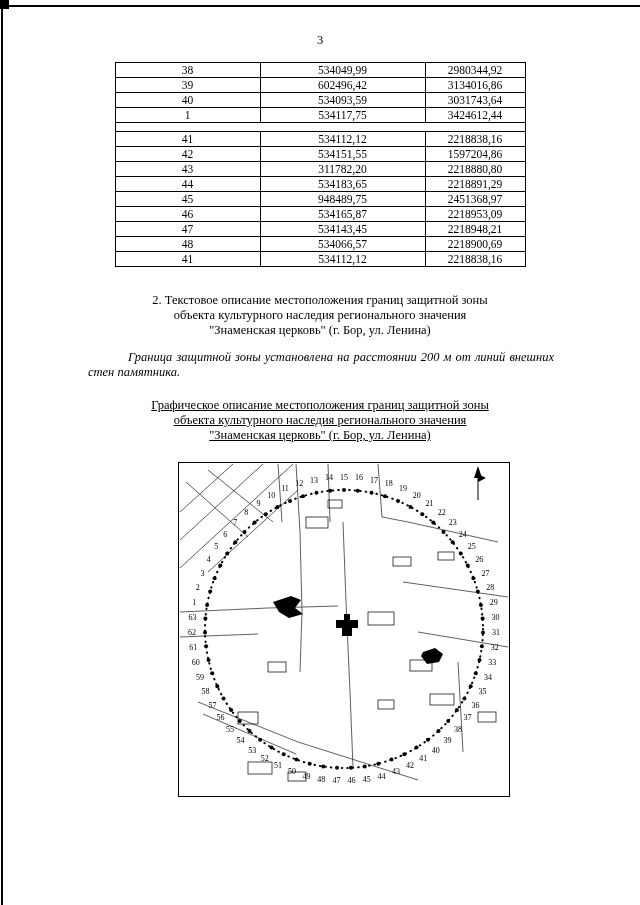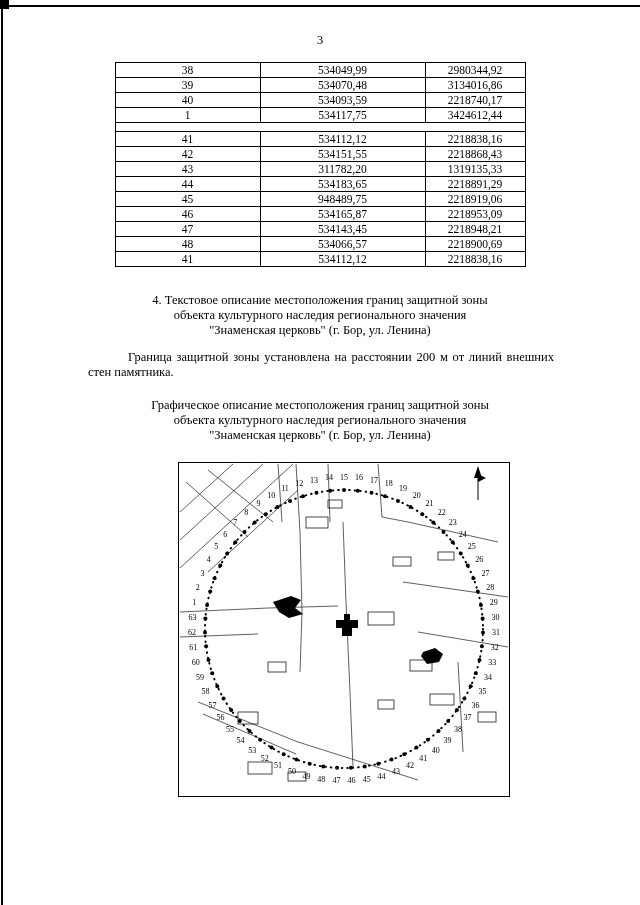--- a/index.html
+++ b/index.html
@@ -41,27 +41,28 @@
   table.coords col.c1 { width: 145px; }
   table.coords col.c2 { width: 165px; }
   table.coords col.c3 { width: 100px; }
 
   .heading {
     margin-top: 26px;
     text-align: center;
     font-size: 12.5px;
     line-height: 15px;
   }
-  .heading.graphic { margin-top: 18px; }
+  .heading.graphic { margin-top: 18px; text-decoration: underline; }
   .body-paragraph {
     margin: 12px 86px 0 88px;
     font-size: 12.5px;
     line-height: 15px;
     text-indent: 40px;
     text-align: justify;
+    font-style: italic;
   }
   .map-wrap {
     margin-top: 19px;
     margin-left: 178px;
     width: 332px;
     height: 335px;
   }
   svg text {
     font-family: "Liberation Serif", serif;
     font-size: 8px;
@@ -88,60 +89,60 @@
         <col class="c3">
       </colgroup>
     <tbody>
         <tr>
           <td>38</td>
           <td>534049,99</td>
           <td>2980344,92</td>
         </tr>
         <tr>
           <td>39</td>
-          <td>534070,48</td>
+          <td>602496,42</td>
           <td>3134016,86</td>
         </tr>
         <tr>
           <td>40</td>
           <td>534093,59</td>
-          <td>2218740,17</td>
+          <td>3031743,64</td>
         </tr>
         <tr>
           <td>1</td>
           <td>534117,75</td>
           <td>3424612,44</td>
         </tr>
         <tr>
           <td colspan="3" class="sep"></td>
         </tr>
         <tr>
           <td>41</td>
           <td>534112,12</td>
           <td>2218838,16</td>
         </tr>
         <tr>
           <td>42</td>
           <td>534151,55</td>
-          <td>2218868,43</td>
+          <td>1597204,86</td>
         </tr>
         <tr>
           <td>43</td>
           <td>311782,20</td>
-          <td>1319135,33</td>
+          <td>2218880,80</td>
         </tr>
         <tr>
           <td>44</td>
           <td>534183,65</td>
           <td>2218891,29</td>
         </tr>
         <tr>
           <td>45</td>
           <td>948489,75</td>
-          <td>2218919,06</td>
+          <td>2451368,97</td>
         </tr>
         <tr>
           <td>46</td>
           <td>534165,87</td>
           <td>2218953,09</td>
         </tr>
         <tr>
           <td>47</td>
           <td>534143,45</td>
           <td>2218948,21</td>
@@ -153,21 +154,21 @@
         </tr>
         <tr>
           <td>41</td>
           <td>534112,12</td>
           <td>2218838,16</td>
         </tr>
       </tbody>
   </table>
 
   <div class="heading">
-    <div>4. Текстовое описание местоположения границ защитной зоны</div>
+    <div>2. Текстовое описание местоположения границ защитной зоны</div>
     <div>объекта культурного наследия регионального значения</div>
     <div>"Знаменская церковь" (г. Бор, ул. Ленина)</div>
   </div>
 
   <p class="body-paragraph">Граница защитной зоны установлена на расстоянии 200 м от линий внешних стен памятника.</p>
 
   <div class="heading graphic">
     <div>Графическое описание местоположения границ защитной зоны</div>
     <div>объекта культурного наследия регионального значения</div>
     <div>"Знаменская церковь" (г. Бор, ул. Ленина)</div>

